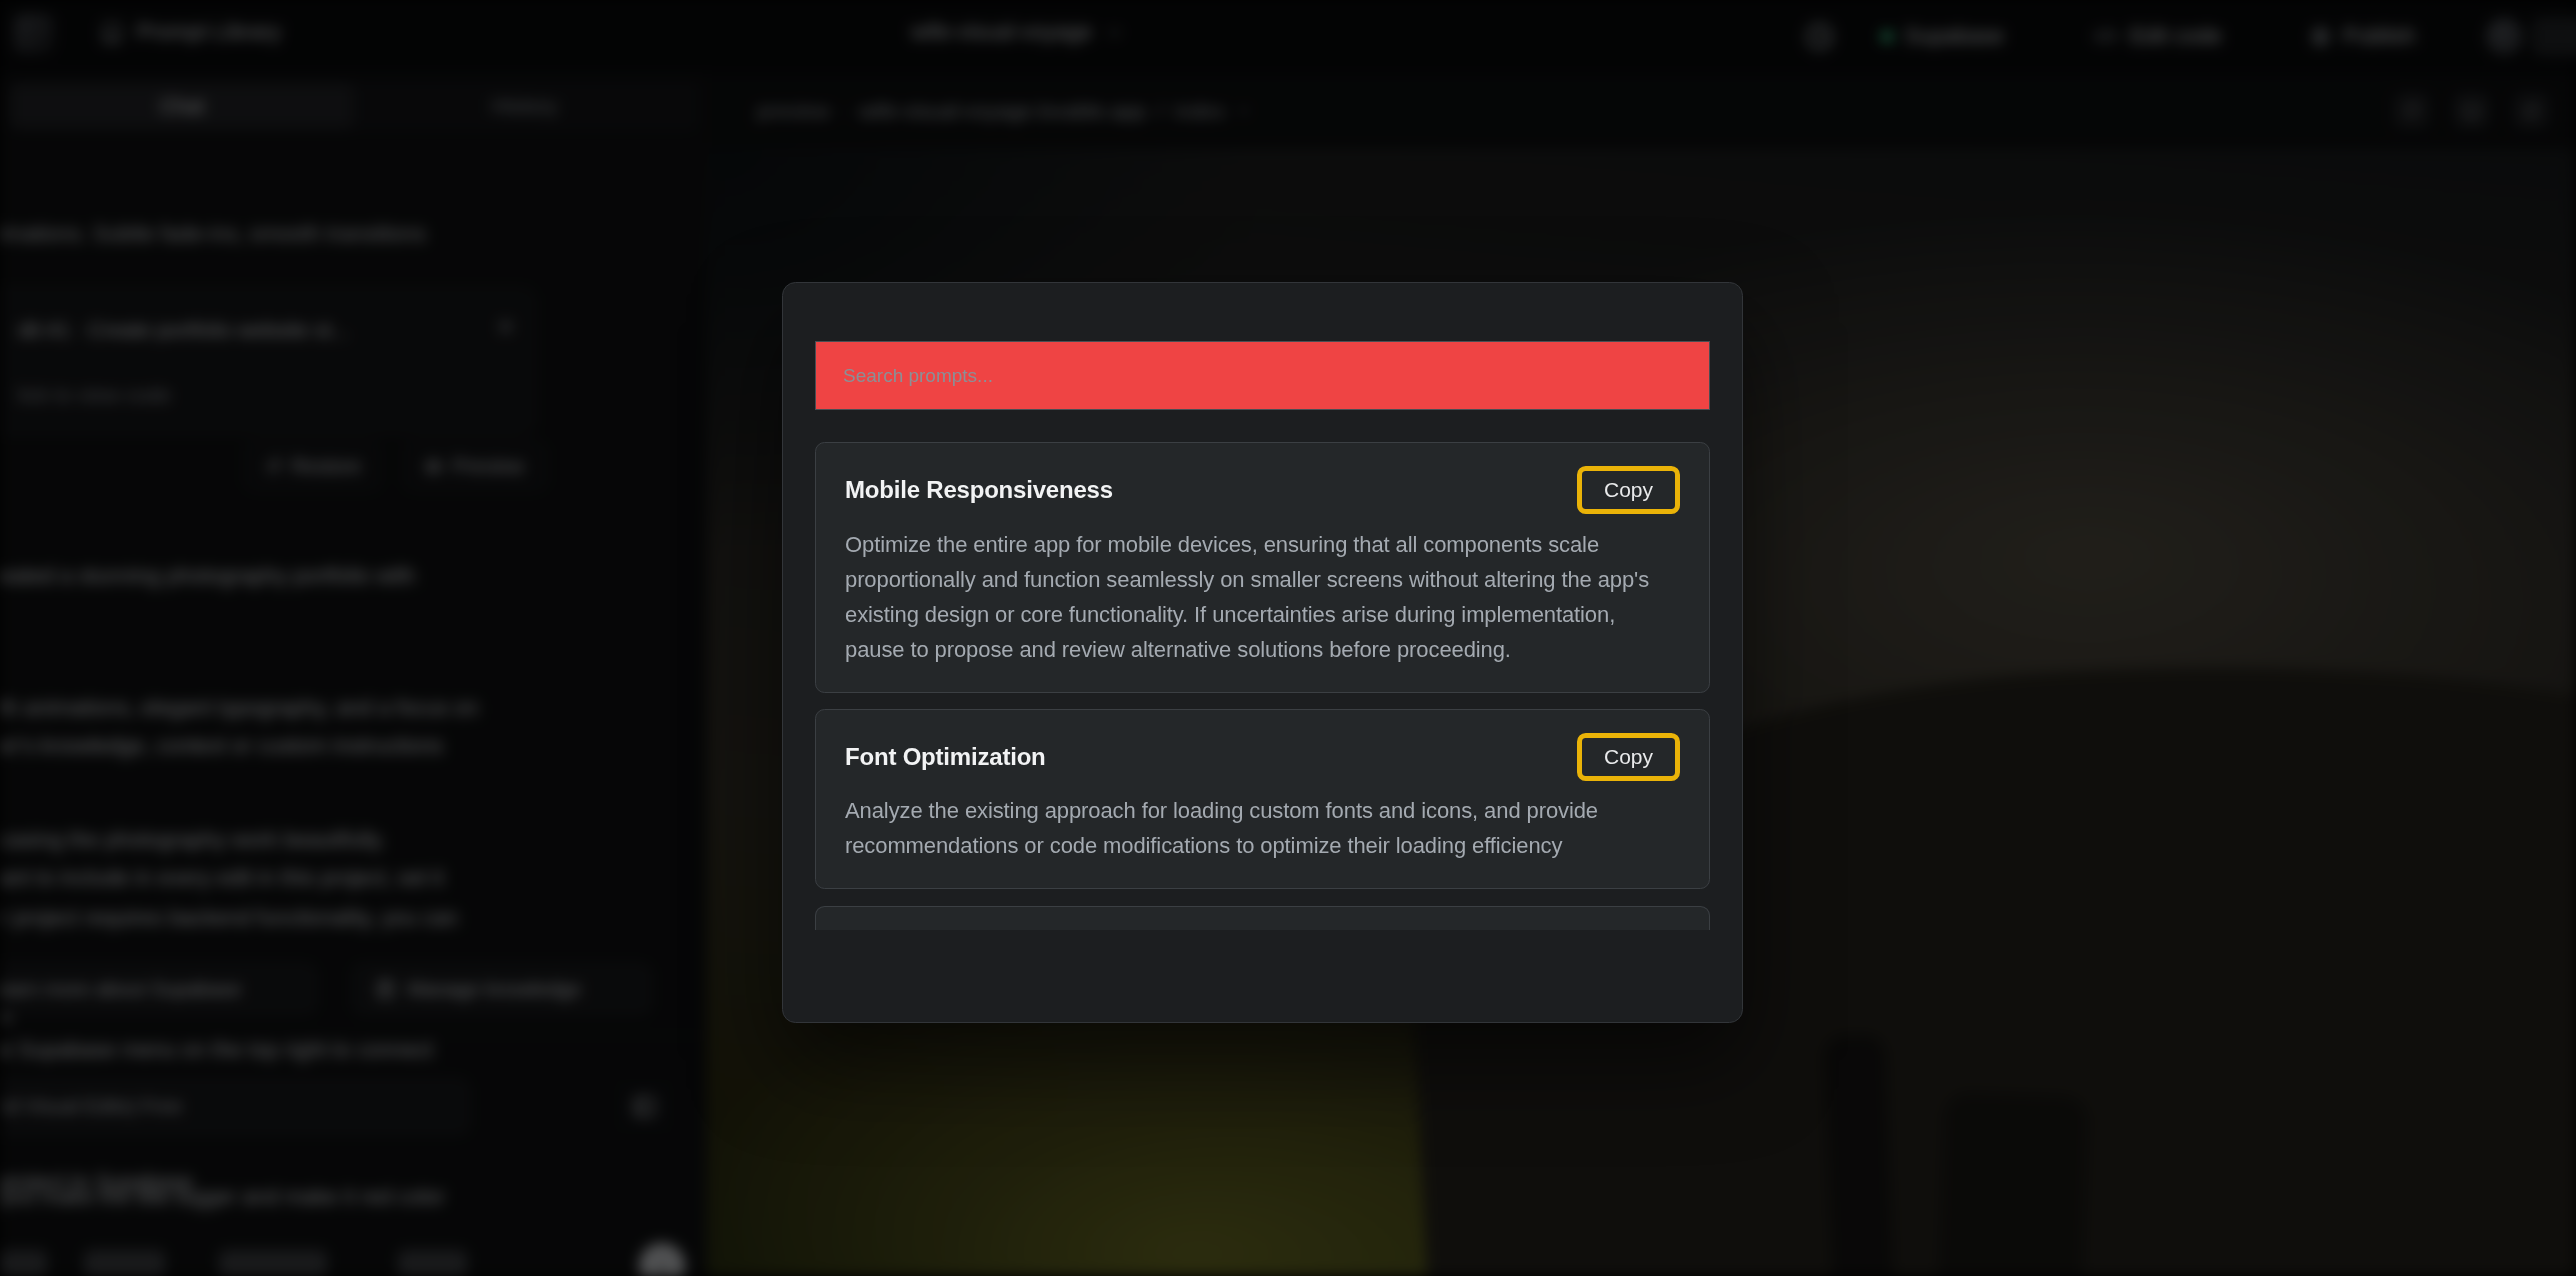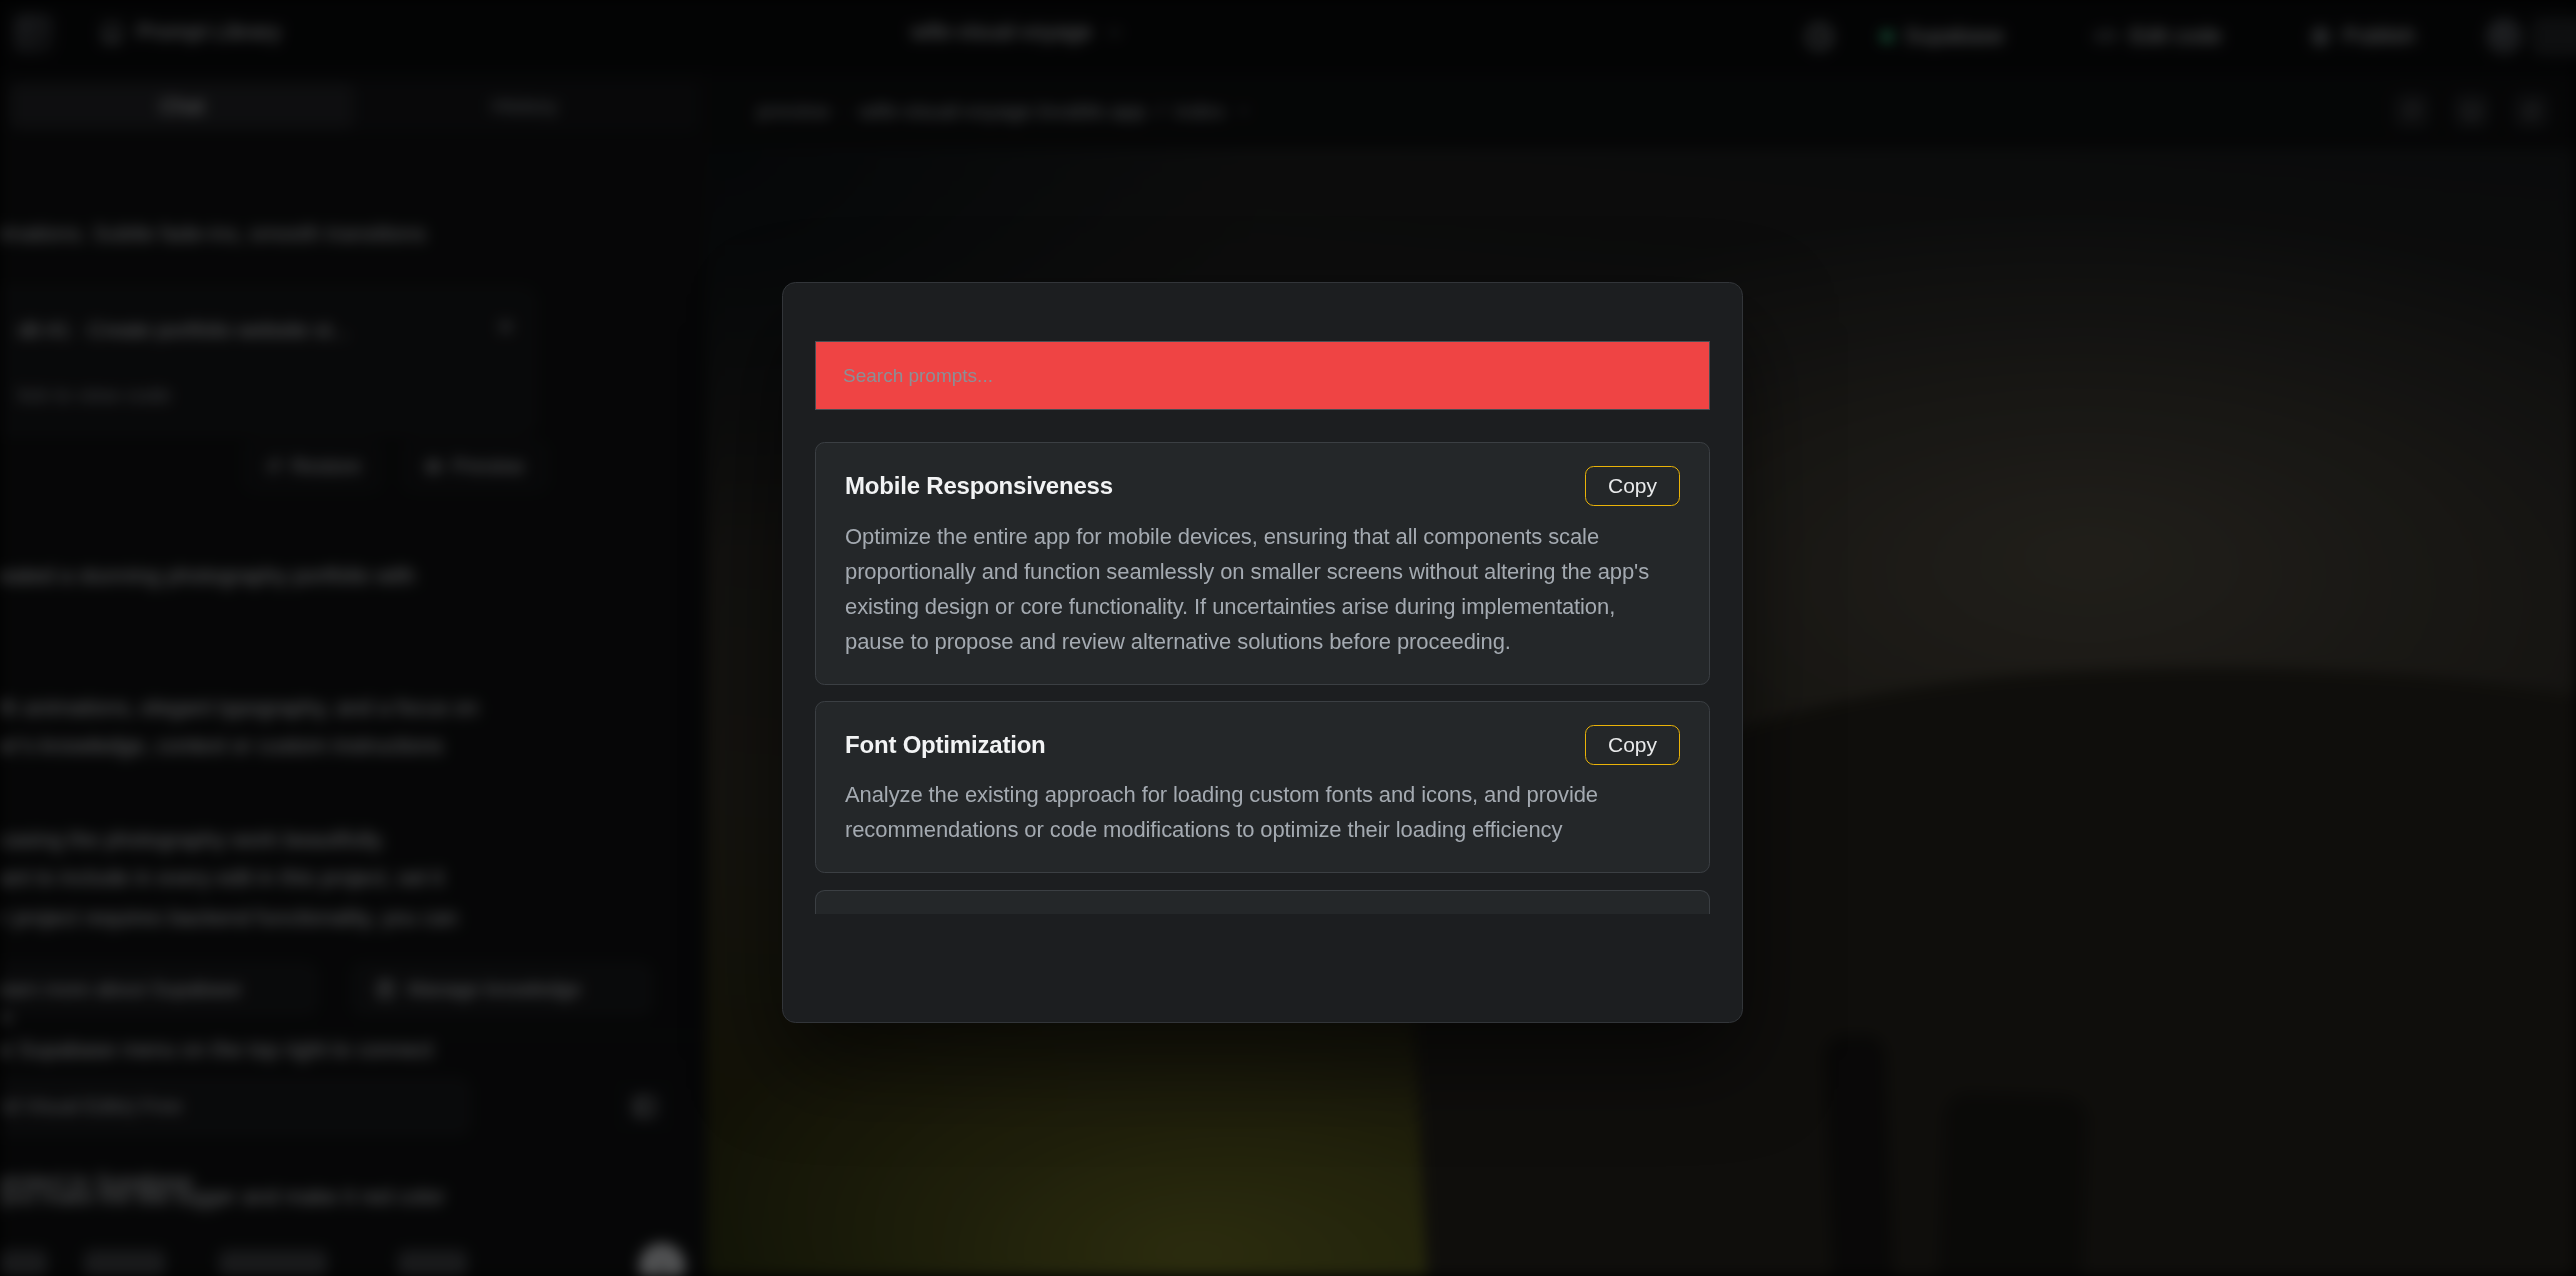--- a/index.html
+++ b/index.html
@@ -79,21 +79,21 @@
   .modal-title{font-size:29px;font-weight:bold;color:#f7f8f8;letter-spacing:-0.3px;}
   .modal-close{font-size:25px;color:#9b9da1;line-height:1;cursor:default;}
   .search{margin-top:25px;width:100%;height:69px;box-sizing:border-box;background:#ef4444;
           border:1px solid #4a4e53;border-radius:0;padding:0 27px;font-size:19px;color:#e8eaec;
           font-family:"Liberation Sans",sans-serif;outline:none;}
   .search::placeholder{color:#8a9097;}
   .plist{margin-top:32px;}
   .pcard{background:#242729;border:1px solid #3b3f43;border-radius:9.6px;padding:23px 29px 25px 29px;margin-bottom:16.4px;}
   .pcard-head{display:flex;align-items:center;justify-content:space-between;}
   .pcard-title{font-size:24px;font-weight:bold;color:#f2f3f4;letter-spacing:-0.2px;}
-  .copy-btn{height:40px;padding:0 22px;background:transparent;border:1px solid #eab308;border-radius:8.7px;
+  .copy-btn{height:48px;padding:0 22px;background:transparent;border:5px solid #eab308;border-radius:8.7px;
             color:#e9eaeb;font-size:21px;font-family:"Liberation Sans",sans-serif;}
   .pcard-desc{margin-top:12.5px;font-size:22px;line-height:35px;color:#a4aab1;letter-spacing:-0.1px;}
   .pcard.sliver{height:23px;padding:0;margin-bottom:0;border-bottom:none;border-radius:9.6px 9.6px 0 0;}
 </style>
 </head>
 <body>
 
 <div class="stage">
 
   <div class="app">

